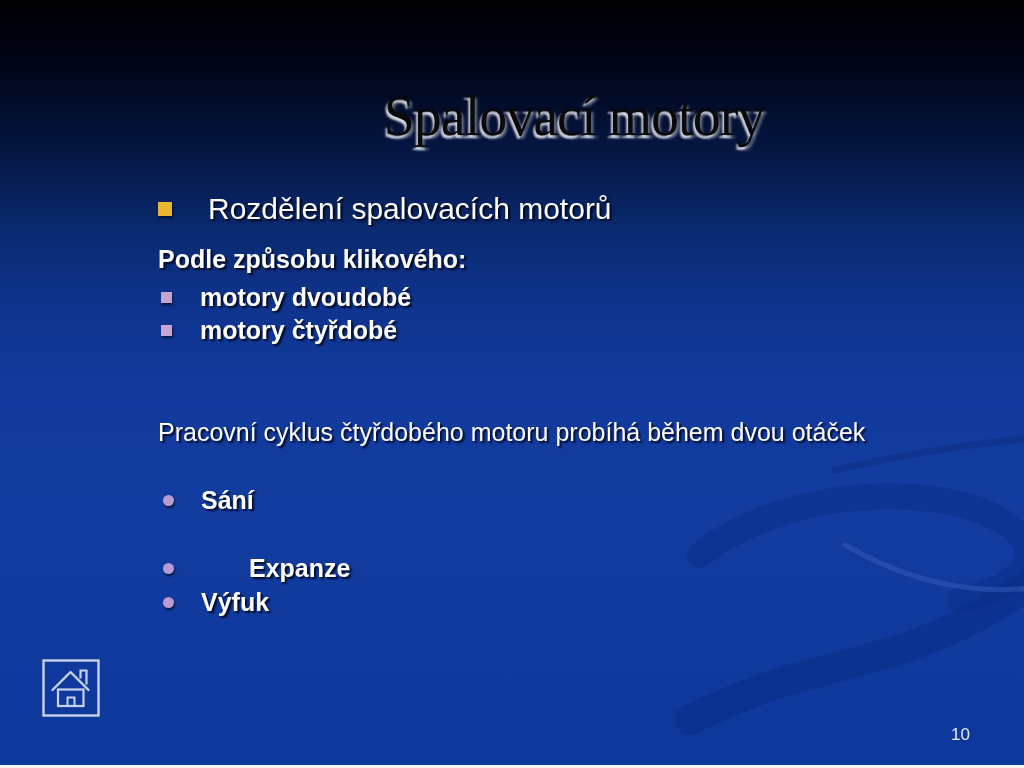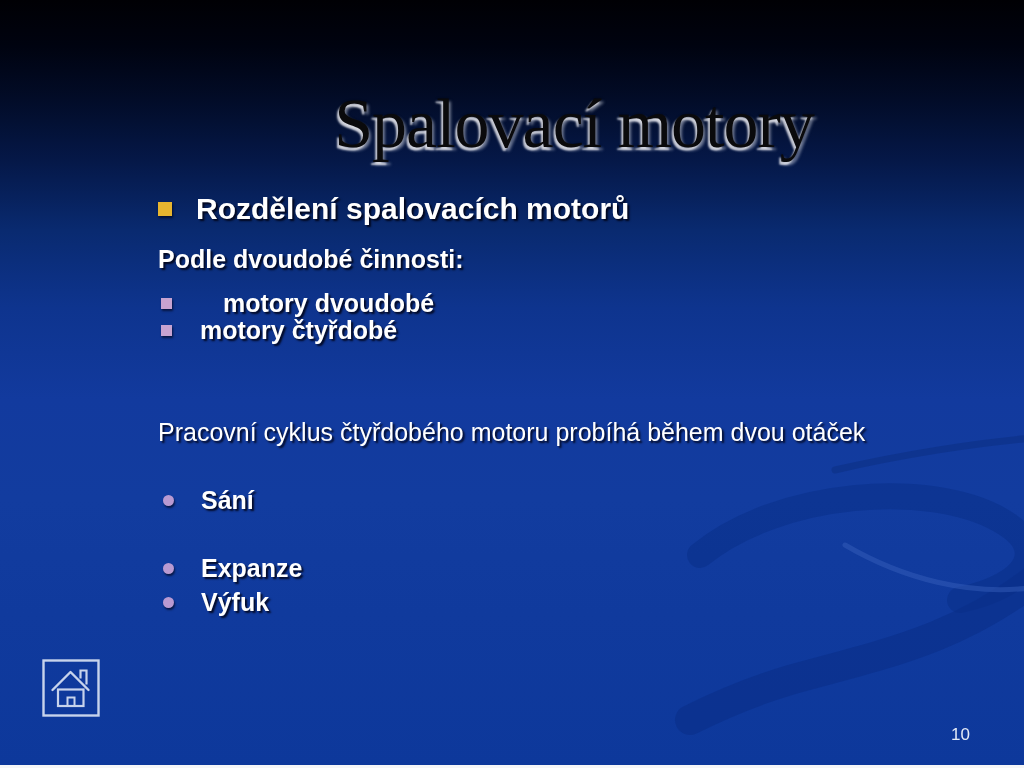--- a/index.html
+++ b/index.html
@@ -11,51 +11,51 @@
     background:linear-gradient(180deg,
       #000004 0%, #000310 6%, #020c28 13%, #051848 21%,
       #092a70 30%, #0e348e 40%, #123a9e 52%, #123c9f 65%,
       #103a9d 80%, #0d389b 100%);
   }
   .swirl{position:absolute;left:0;top:0;pointer-events:none;}
   .slide-title{
     position:absolute;left:124px;top:84px;width:900px;
     text-align:center;
     font-family:"Liberation Serif",serif;
-    font-size:70px;font-weight:400;letter-spacing:-1px;
+    font-size:56px;font-weight:400;letter-spacing:-1px;
     color:#0a0a0c;
     text-shadow:-2px 3px 2px rgba(245,245,250,0.80),
                  2px 3px 3px rgba(205,212,225,0.55),
                  0 0 2px rgba(0,0,10,0.6);
     white-space:nowrap;
   }
   .row{position:absolute;display:flex;align-items:baseline;color:#fff;
        text-shadow:2px 2px 2px rgba(0,0,15,0.85);white-space:nowrap;}
   .bullet-sq{display:inline-block;flex:none;align-self:center;
              box-shadow:1px 2px 2px rgba(0,0,15,0.6);}
   .bullet-round{display:inline-block;flex:none;align-self:center;border-radius:50%;
              box-shadow:1px 2px 2px rgba(0,0,15,0.6);}
-  .heading{left:158px;top:192px;font-size:30px;font-weight:bold;}
+  .heading{left:158px;top:192px;font-size:30px;font-weight:normal;gap:12px;}
   .heading .bullet-sq{width:14px;height:14px;margin-right:24px;}
   .subheading{left:158px;top:245px;font-size:25px;font-weight:bold;}
   .etype .bullet-sq{width:11px;height:11px;margin-right:28px;}
   .etype{font-size:25px;font-weight:bold;left:161px;}
-  .etype-0{top:289px;gap:23px;}
+  .etype-0{top:283px;}
   .etype-1{top:316px;}
   .section-heading{left:161px;top:382px;font-size:25px;font-weight:bold;}
   .section-heading .bullet-sq{width:11px;height:11px;margin-right:19px;}
   .para{position:absolute;left:158px;font-size:25px;font-weight:normal;color:#fff;
         text-shadow:2px 2px 2px rgba(0,0,15,0.85);white-space:nowrap;}
   .para-0{top:418px;}
   .para-1{top:451px;}
   .phase{font-size:25px;font-weight:bold;left:163px;justify-content:center;}
   .phase .bullet-round{width:11px;height:11px;margin-right:27px;}
   .phase-0{top:486px;}
   .phase-1{top:520px;}
-  .phase-2{top:554px;}
+  .phase-2{top:554px;gap:48px;}
   .phase-3{top:588px;}
   .home-btn{position:absolute;left:42px;top:659px;width:58px;height:58px;cursor:pointer;}
   .page-number{position:absolute;left:930px;top:725px;width:40px;
                font-size:17px;color:#e3eaf7;text-align:right;}
   .bottom-strip{position:absolute;left:0;bottom:0;width:1024px;height:3px;
                 background:#f5f6f8;}
 </style>
 </head>
 <body>
 
@@ -68,21 +68,21 @@
     <path d="M 835 470 C 900 455 980 442 1035 438" fill="none" stroke="#0a2a78" stroke-width="7" opacity="0.4" stroke-linecap="round"></path>
   </svg>
 
   <div class="slide-title">Spalovací motory</div>
 
   <div class="row heading">
     <span class="bullet-sq" style="background:#e7b52f;"></span>
     <span>Rozdělení spalovacích motorů</span>
   </div>
 
-  <div class="row subheading">Podle dvoudobé činnosti:</div>
+  <div class="row subheading">Podle způsobu klikového:</div>
 
   <div class="row etype etype-0">
     <span class="bullet-sq" style="background:#c7a3d1;"></span>
     <span>motory dvoudobé</span>
   </div>
   <div class="row etype etype-1">
     <span class="bullet-sq" style="background:#c7a3d1;"></span>
     <span>motory čtyřdobé</span>
   </div>
 

